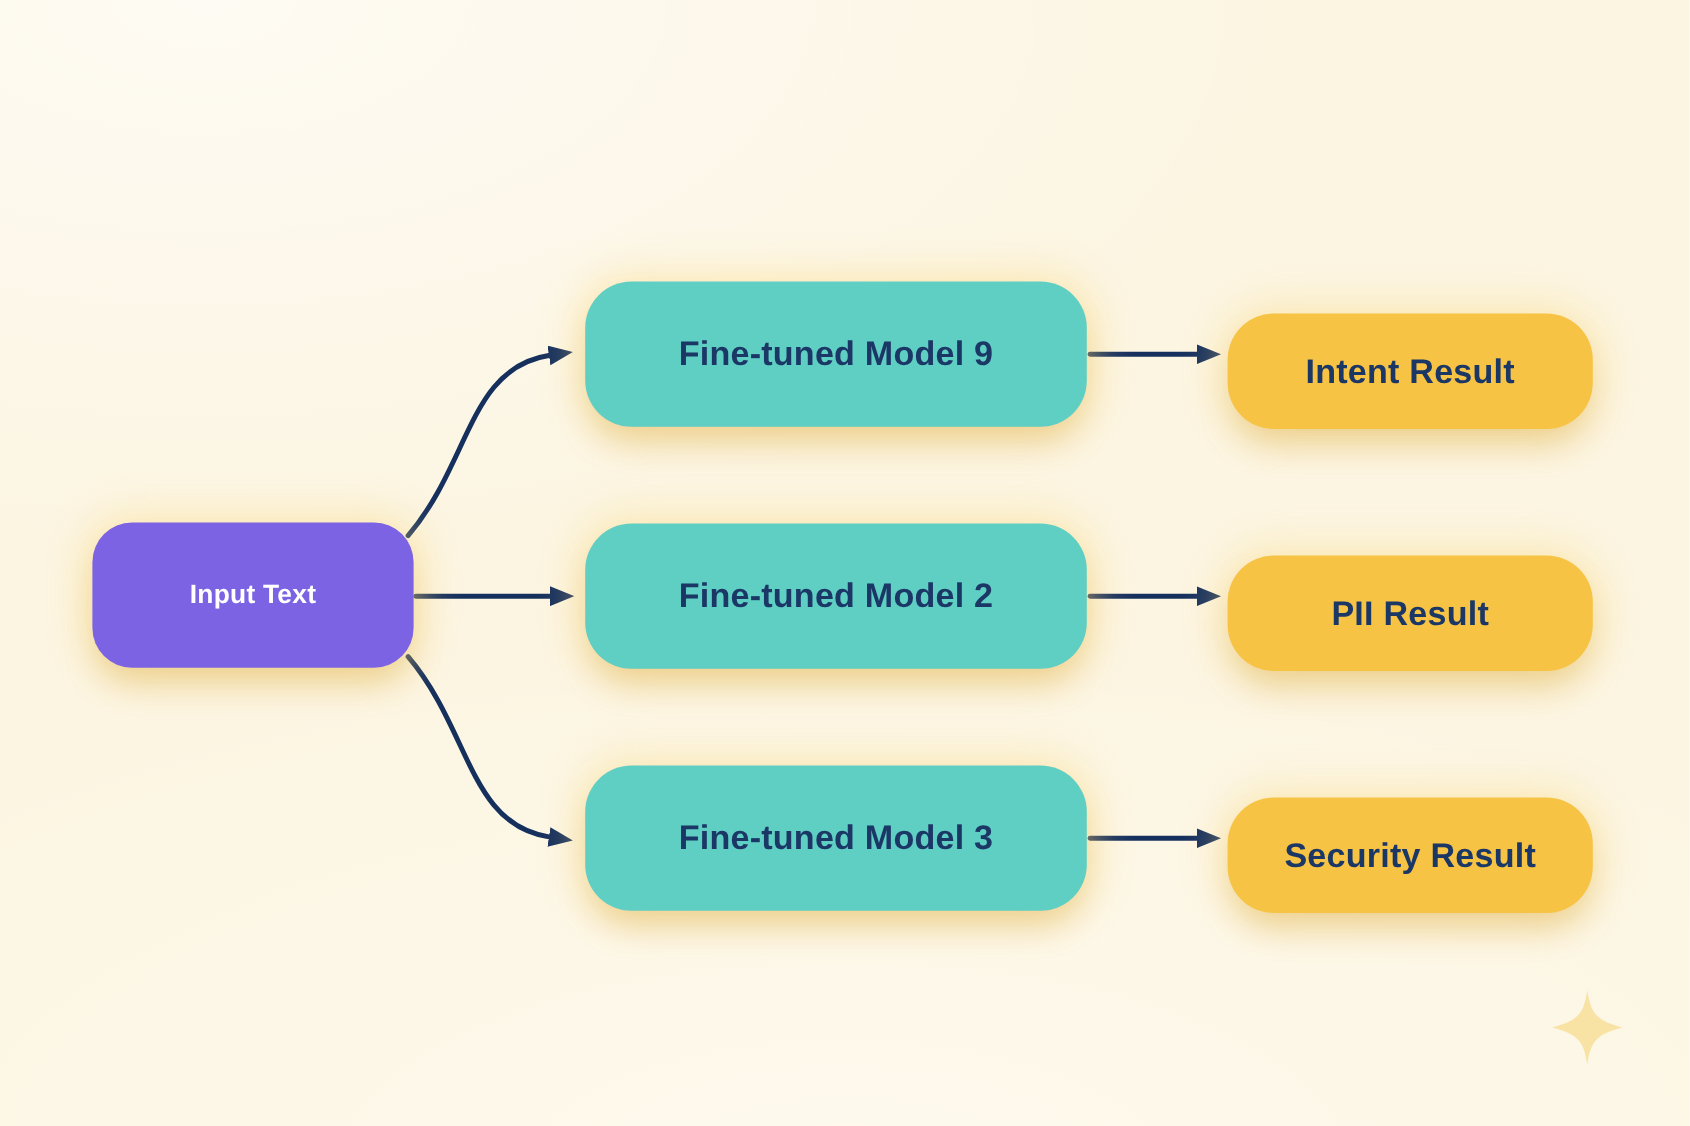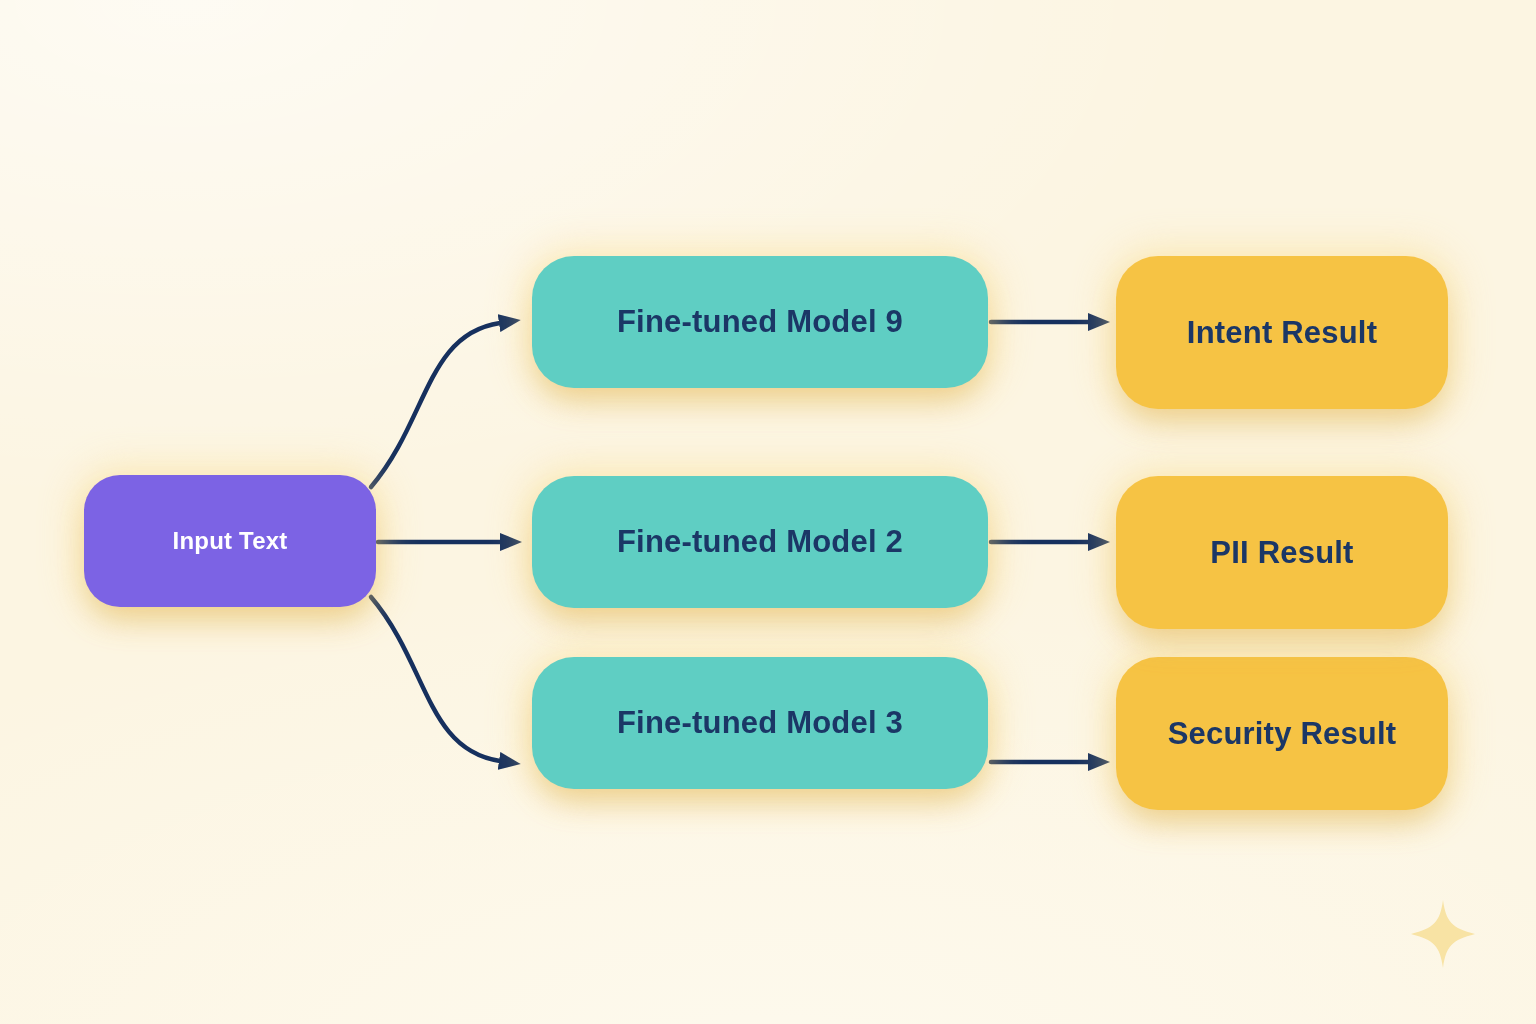--- a/index.html
+++ b/index.html
@@ -27,24 +27,24 @@
     position:absolute;display:flex;align-items:center;justify-content:center;
     font-weight:700;font-size:31px;letter-spacing:0.2px;
     color:var(--node-text-dark);
     box-shadow:0 18px 30px -6px rgba(216,166,60,0.40), 0 0 36px 8px rgba(250,219,133,0.45);
   }
   .node-input{
     left:84px;top:475px;width:292px;height:132px;border-radius:36px;
     background:var(--input-node);color:var(--node-text-light);font-size:24px;
   }
   .node-model{left:532px;width:456px;height:132px;border-radius:42px;background:var(--model-node);}
-  .node-result{left:1116px;width:332px;height:153px;border-radius:42px;background:var(--result-node);}
+  .node-result{left:1116px;width:332px;height:105px;border-radius:42px;background:var(--result-node);margin-top:29px;}
   .row-1{top:256px;}
   .row-2{top:476px;}
-  .row-3{top:657px;}
+  .row-3{top:696px;}
   .sparkle{position:absolute;left:1405px;top:895px;width:76px;height:78px;}
 </style>
 </head>
 <body>
 
 <div class="canvas">
 
   <svg class="arrows" viewBox="0 0 1536 1024" xmlns="http://www.w3.org/2000/svg">
     <defs>
       <marker id="arrowhead" markerWidth="22" markerHeight="18" refX="1" refY="9" orient="auto" markerUnits="userSpaceOnUse">

